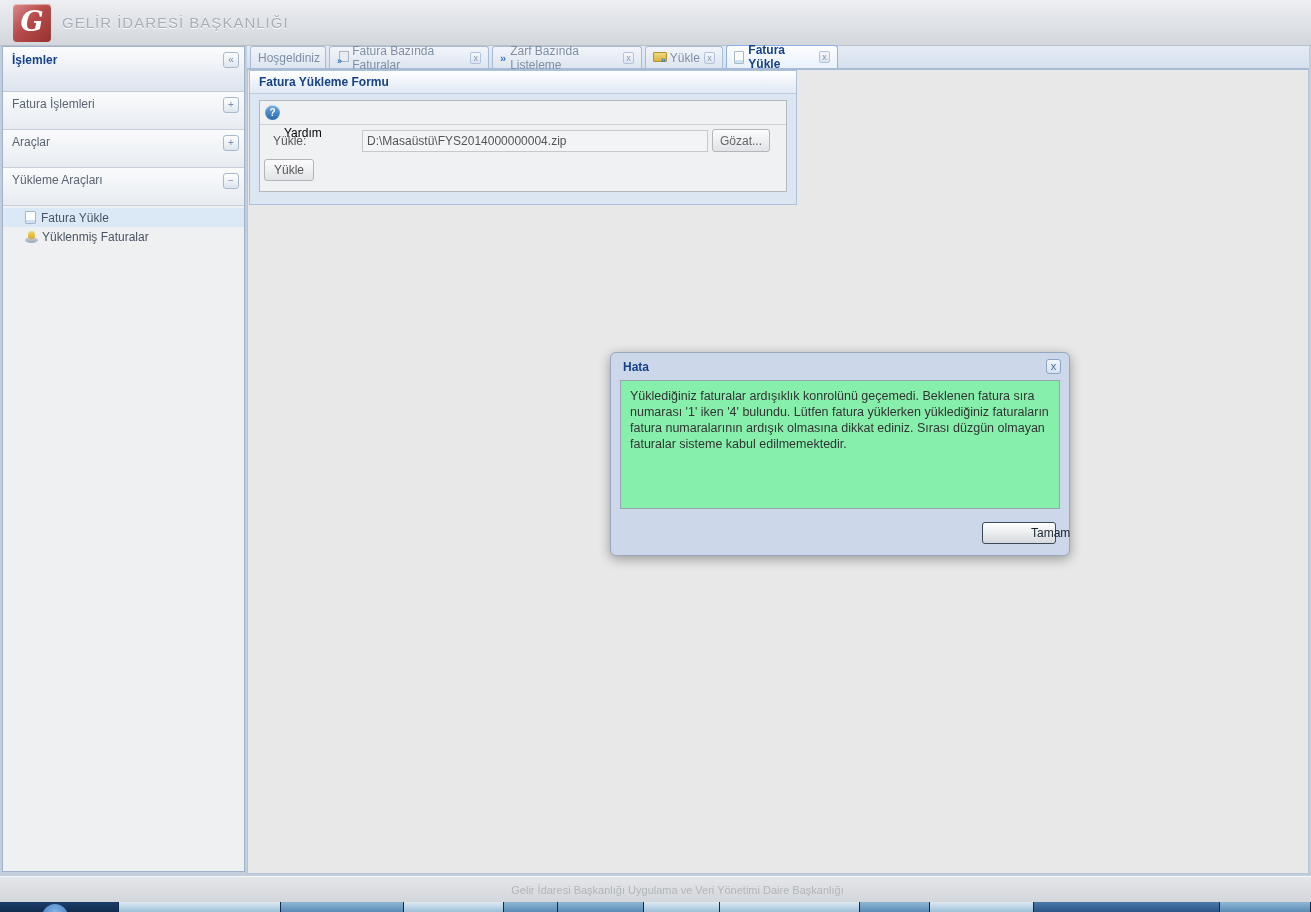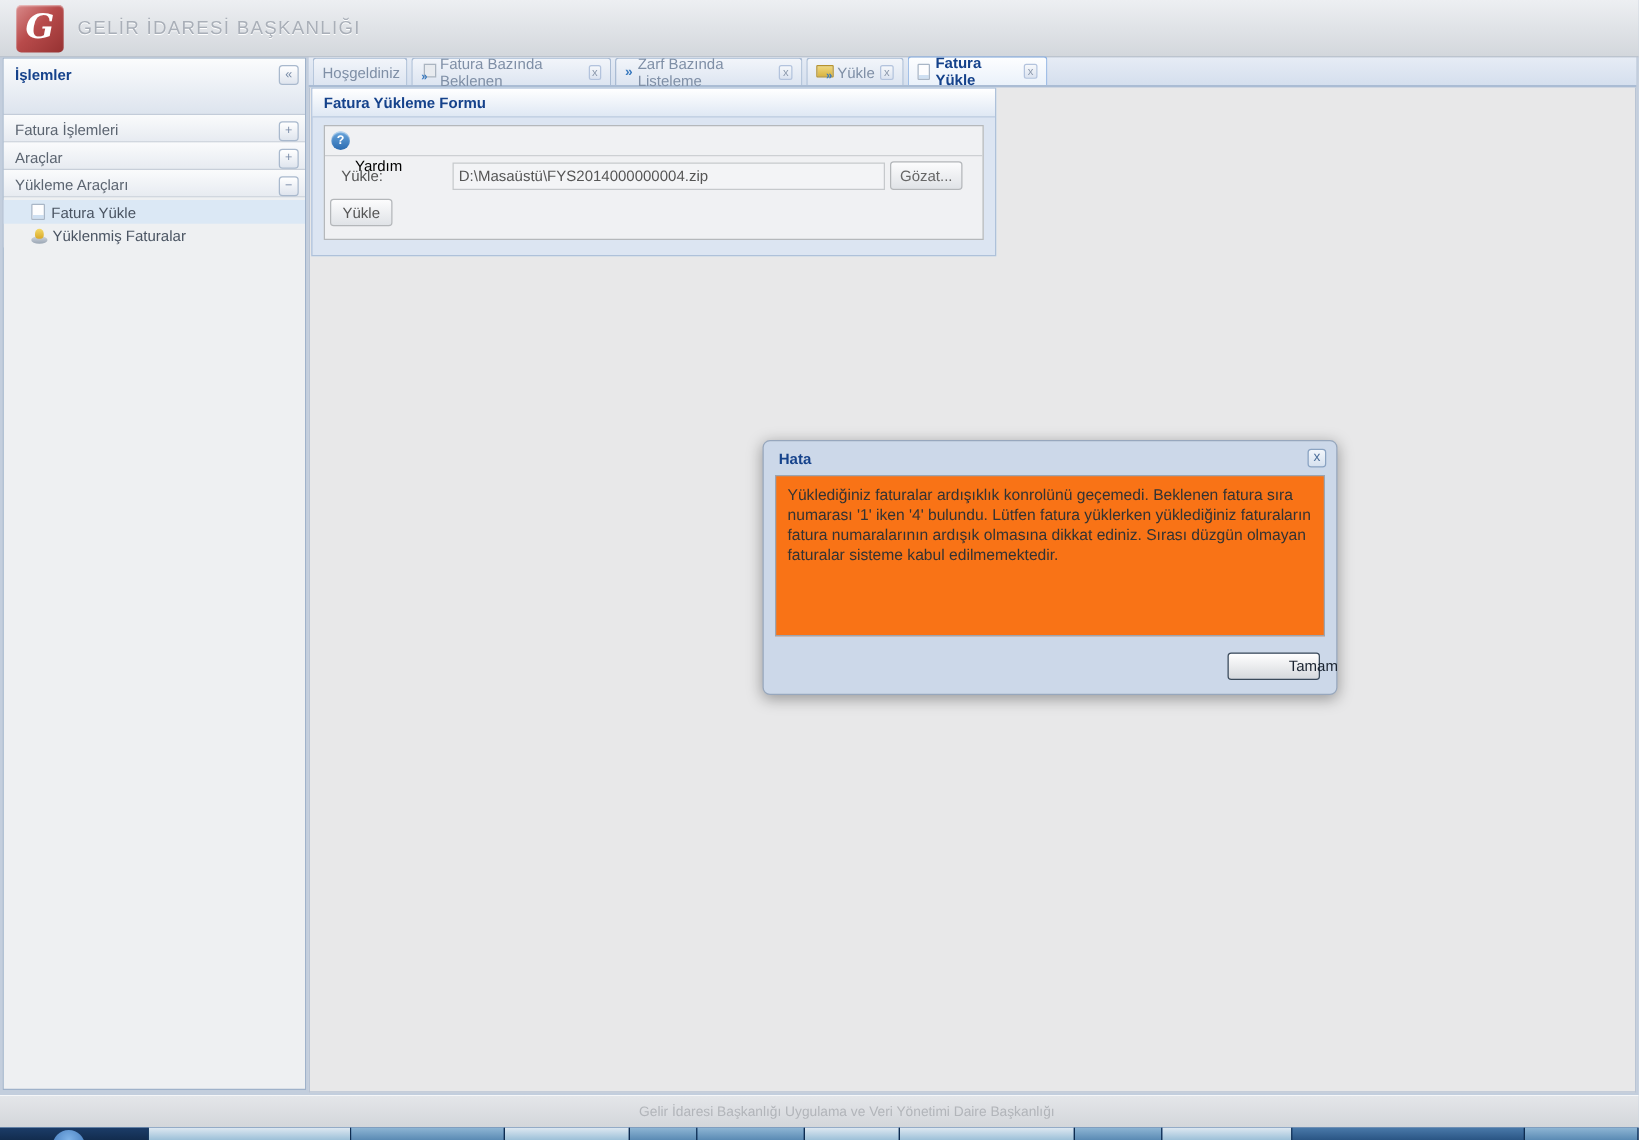--- a/index.html
+++ b/index.html
@@ -22,21 +22,21 @@
 
   
   .sidebar { position:absolute; left:2px; top:0; width:243px; height:826px;
              border:1px solid #9fb2ca; background:#eef0f2; }
   .sidebar-header { height:45px; background:linear-gradient(#fbfcfd,#dde4ee);
              border-bottom:1px solid #c3ccd9; position:relative; }
   .sidebar-header .title { position:absolute; left:9px; top:6px; font-size:12px; font-weight:bold; color:#15428b; }
   .tool-btn { position:absolute; right:5px; top:5px; width:16px; height:16px; border:1px solid #a9b9cd;
              border-radius:3px; background:linear-gradient(#ffffff,#dfe5ee); color:#7a8ca8;
              font-size:10px; line-height:14px; text-align:center; cursor:pointer; }
-  .acc-row { height:22px; background:linear-gradient(#fafbfc,#e7ebf1); border-bottom:1px solid #c8cfd9;
+  .acc-row { height:38px; background:linear-gradient(#fafbfc,#e7ebf1); border-bottom:1px solid #c8cfd9;
              position:relative; }
   .acc-row .acc-label { position:absolute; left:9px; top:5px; font-size:12px; color:#5b6470; }
   .acc-body { position:relative; background:#eef0f2; padding-top:2px; }
   .tree-row { height:19px; display:flex; align-items:center; padding-left:22px; font-size:12px; color:#4a5462; cursor:pointer; }
   .tree-row.selected { background:#dbe8f5; }
   .icon-page { display:inline-block; width:11px; height:13px; background:#fdfdfe; border:1px solid #a9b6c6;
              border-radius:1px; position:relative; margin-right:5px; box-shadow:inset 0 -3px 0 #cfe0f2; }
   .icon-upload { display:inline-block; width:13px; height:12px; position:relative; margin-right:4px; }
   .icon-upload .base { position:absolute; left:0; bottom:0; width:13px; height:6px; border-radius:50%;
              background:linear-gradient(#cfd6de,#9aa6b4); }
@@ -93,21 +93,21 @@
   .submit-btn { position:absolute; left:4px; top:58px; width:50px; height:22px; color:#555; }
 
   
   .dialog { position:absolute; left:610px; top:352px; width:460px; height:204px; z-index:50;
          background:#ccd8e9; border:1px solid #97a7bd; border-radius:6px;
          box-shadow:0 3px 12px rgba(0,0,0,.35); }
   .dialog-title { position:absolute; left:12px; top:7px; font-size:12px; font-weight:bold; color:#15428b; }
   .dialog-close { position:absolute; right:8px; top:6px; width:15px; height:15px; border:1px solid #8aa3c2;
          border-radius:3px; background:linear-gradient(#f2f6fb,#d6e1ef); color:#4d6f9b; font-size:11px;
          line-height:13px; text-align:center; cursor:pointer; }
-  .dialog-body { position:absolute; left:9px; right:9px; top:27px; height:129px; background:#f97316;
+  .dialog-body { position:absolute; left:9px; right:9px; top:27px; height:129px; background:#86efac;
          border:1px solid #9aa5b2; padding:7px 9px; font-size:12.5px; color:#333; line-height:16px; }
   .dialog-ok { position:absolute; right:13px; bottom:11px; width:74px; height:22px;
          border:1px solid #3b4a5a; border-radius:3px; background:linear-gradient(#ffffff,#d6d9dd);
          font-family:"Liberation Sans", sans-serif; font-size:12px; color:#1a2330; cursor:pointer;padding-left:48px; }
 
   
   .footer { position:absolute; left:0; top:876px; width:1311px; height:26px;
          background:linear-gradient(#e4e6e9,#d3d6da); border-top:1px solid #f5f6f8;
          text-align:center; font-size:11px; color:#b2b5ba; line-height:26px;padding-left:44px; }
   .taskbar { position:absolute; left:0; top:902px; width:1311px; height:10px;
@@ -165,21 +165,21 @@
   <div class="main">
     <div class="tabstrip">
       <div class="tab" style="left:3px;width:76px;">
         <span>Hoşgeldiniz</span>
       </div>
       <div class="tab" style="left:82px;width:160px;">
         <span class="icon-listpage">
             <span class="pg"></span>
             <span class="ch">»</span>
           </span>
-        <span>Fatura Bazında Beklenen</span>
+        <span>Fatura Bazında Faturalar</span>
         <span class="tab-close">x</span>
       </div>
       <div class="tab" style="left:245px;width:150px;">
         <span class="icon-chevrons">»</span>
         <span>Zarf Bazında Listeleme</span>
         <span class="tab-close">x</span>
       </div>
       <div class="tab" style="left:398px;width:78px;">
         <span class="icon-folder">
             <span class="f"></span>

